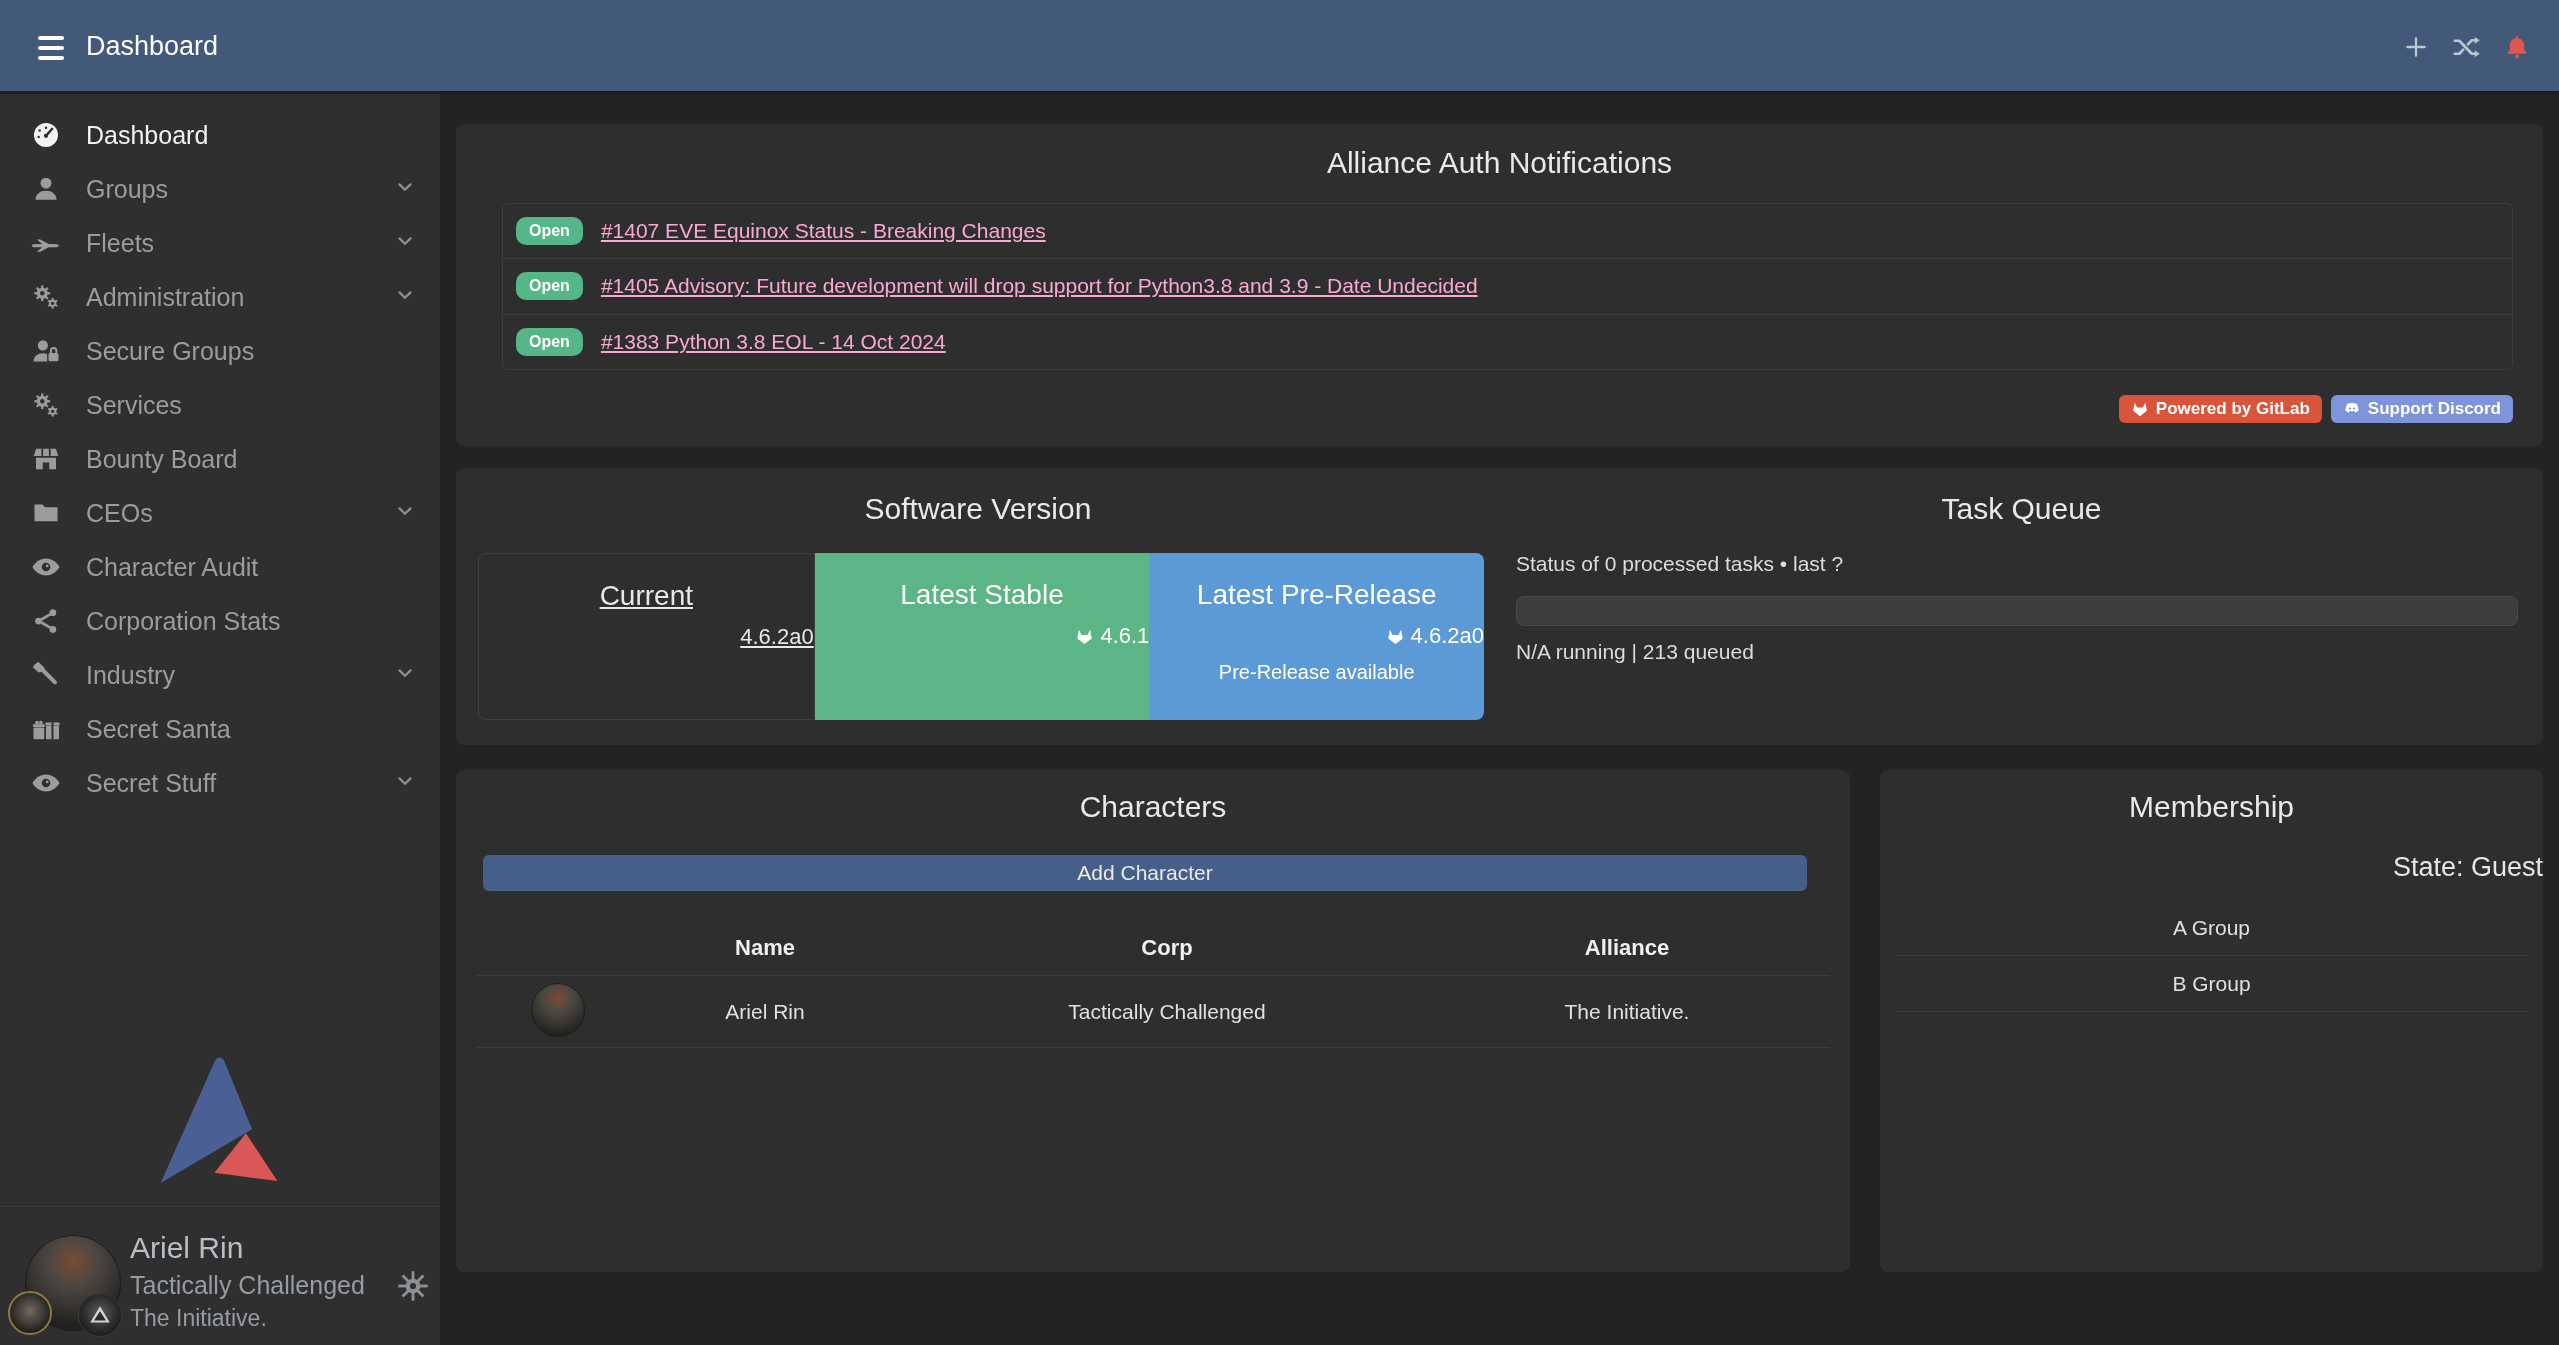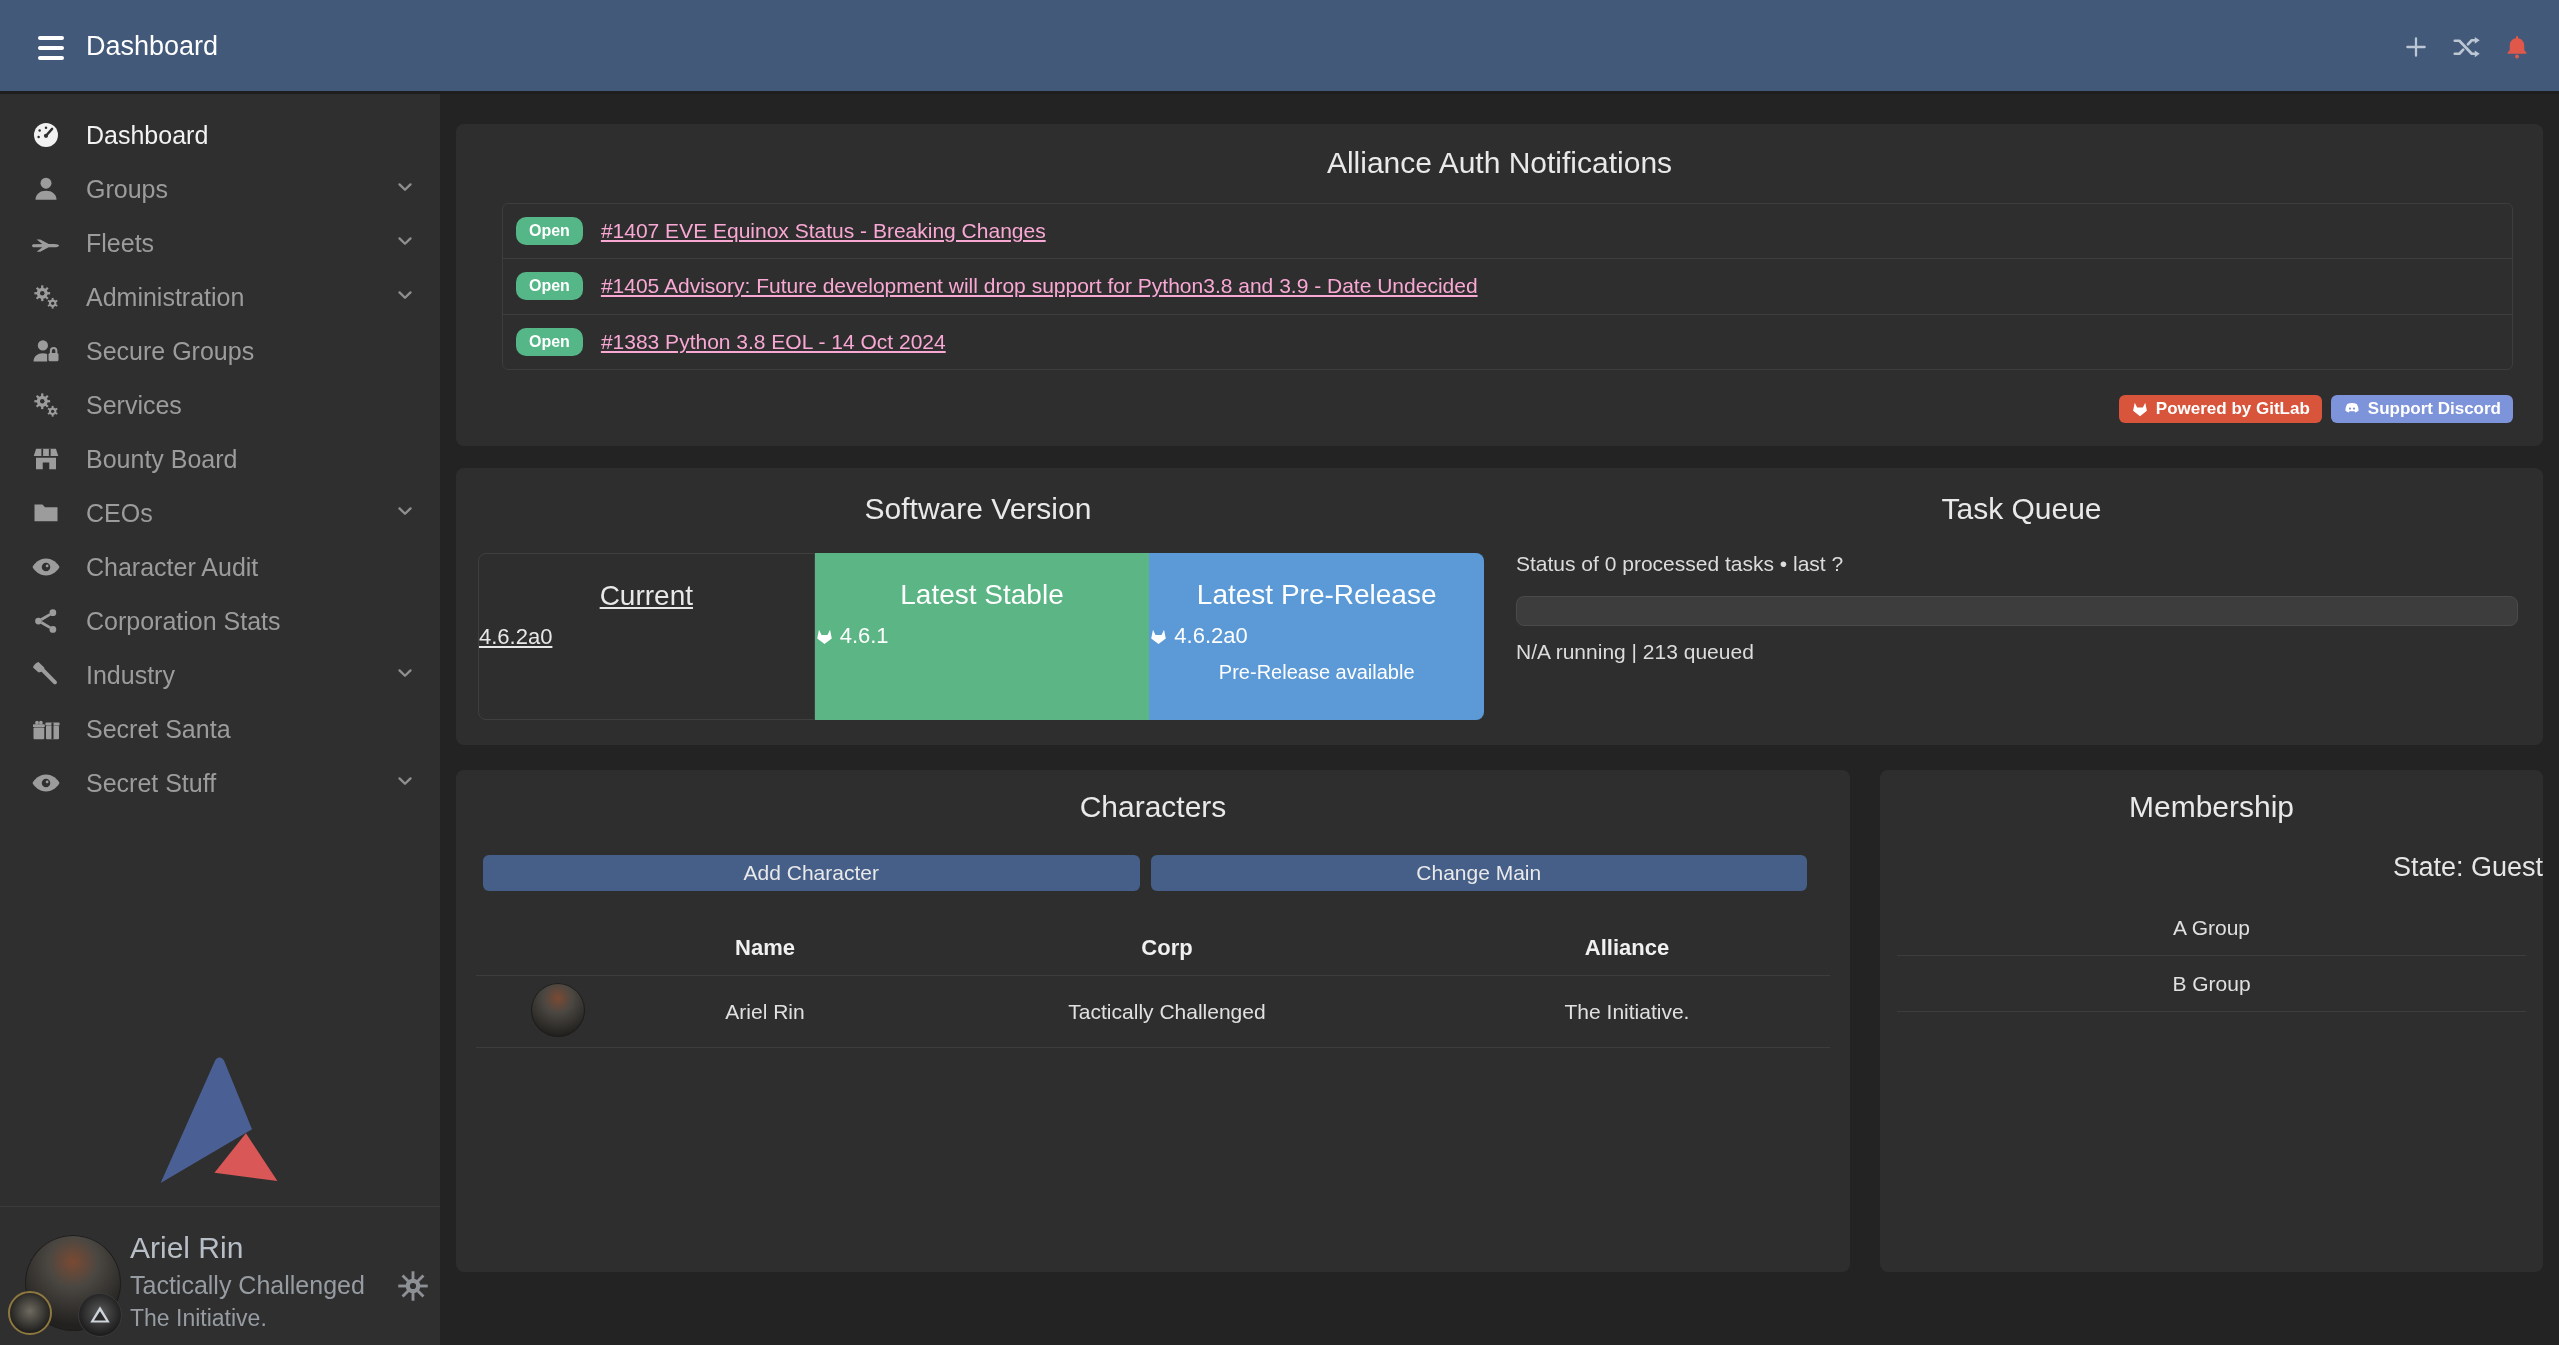--- a/index.html
+++ b/index.html
@@ -73,21 +73,21 @@
   #pill-discord { background:#7d93da; }
 
   
   #mid-panel { left:16px; top:374px; width:2087px; height:277px; display:flex; }
   #sv-col { width:1044px; position:relative; flex:none; }
   #tq-col { position:relative; flex:1; }
   #sv-col h2, #tq-col h2 { margin-top:24px; }
   #vtable { position:absolute; left:22px; top:85px; width:1006px; height:167px; display:flex; }
   .vcell { flex:1; text-align:center; padding-top:26px; color:#ffffff; }
   .vcell .vt { font-size:28px; }
-  .vcell .vv { font-size:22px; margin-top:12px; display:flex; justify-content:flex-start; align-items:center; gap:6px; }
+  .vcell .vv { font-size:22px; margin-top:12px; display:flex; justify-content:flex-end; align-items:center; gap:6px; }
   .vcell .vn { font-size:20px; margin-top:12px; }
   #vcell-current { border:1px solid #3f3f3f; border-radius:8px 0 0 8px; color:#e8e8e8;text-decoration:underline; }
   #vcell-stable  { background:#5cb585; }
   #vcell-pre     { background:#5b9ad6; border-radius:0 8px 8px 0; }
   .vv svg { width:19px; height:19px; }
   #tq-status { position:absolute; left:16px; top:84px; font-size:21px; color:#dcdcdc; }
   #tq-bar { position:absolute; left:16px; right:25px; top:128px; height:30px;
             background:#3d3d3d; border:1px solid #4a4a4a; border-radius:8px; overflow:hidden; }
   #tq-fill { height:100%; width:0%; background:#5cb585; }
   #tq-queue { position:absolute; left:16px; top:172px; font-size:21px; color:#dcdcdc; }
@@ -479,21 +479,20 @@
           <div id="tq-fill" style="width: 0%;"></div>
         </div>
         <div id="tq-queue">N/A running | 213 queued</div>
       </div>
     </section>
 
     <section class="panel" id="chars-panel">
       <h2>Characters</h2>
       <div id="chars-buttons">
         <button class="blue-btn">Add Character</button>
-        <button class="blue-btn">Change Main</button>
       </div>
       <div class="th" id="th-name">Name</div>
       <div class="th" id="th-corp">Corp</div>
       <div class="th" id="th-alliance">Alliance</div>
       <div id="thead-line"></div>
       <div id="char-avatar"></div>
       <div class="td" id="td-name">Ariel Rin</div>
       <div class="td" id="td-corp">Tactically Challenged</div>
       <div class="td" id="td-alliance">The Initiative.</div>
       <div id="row-line"></div>

